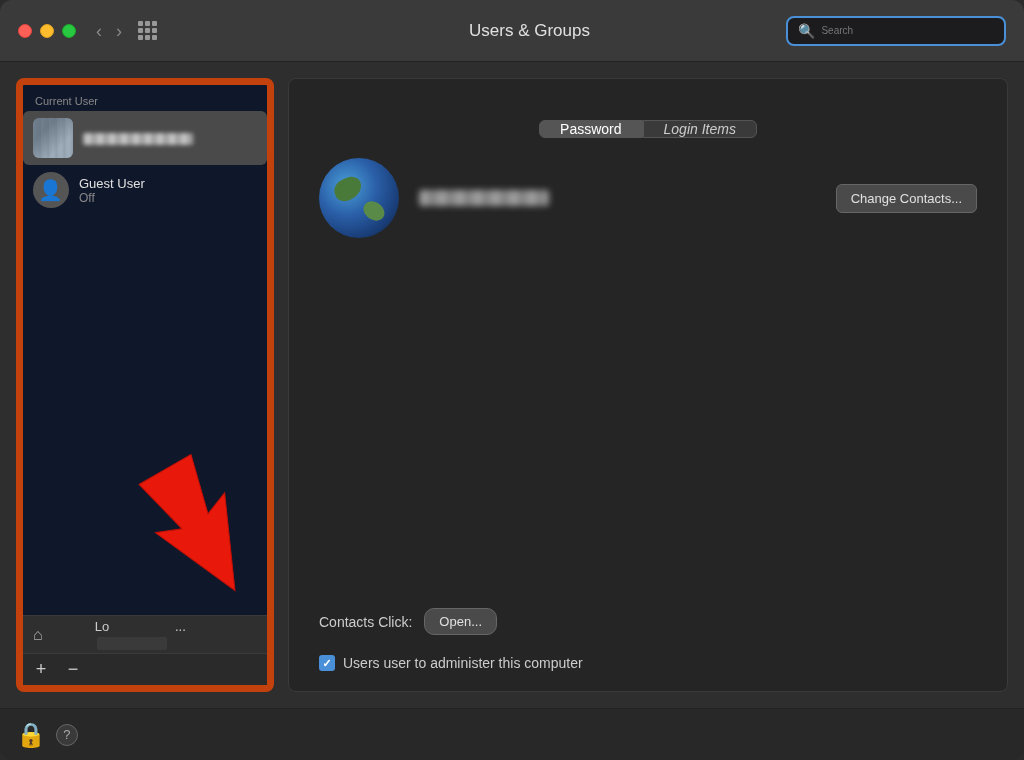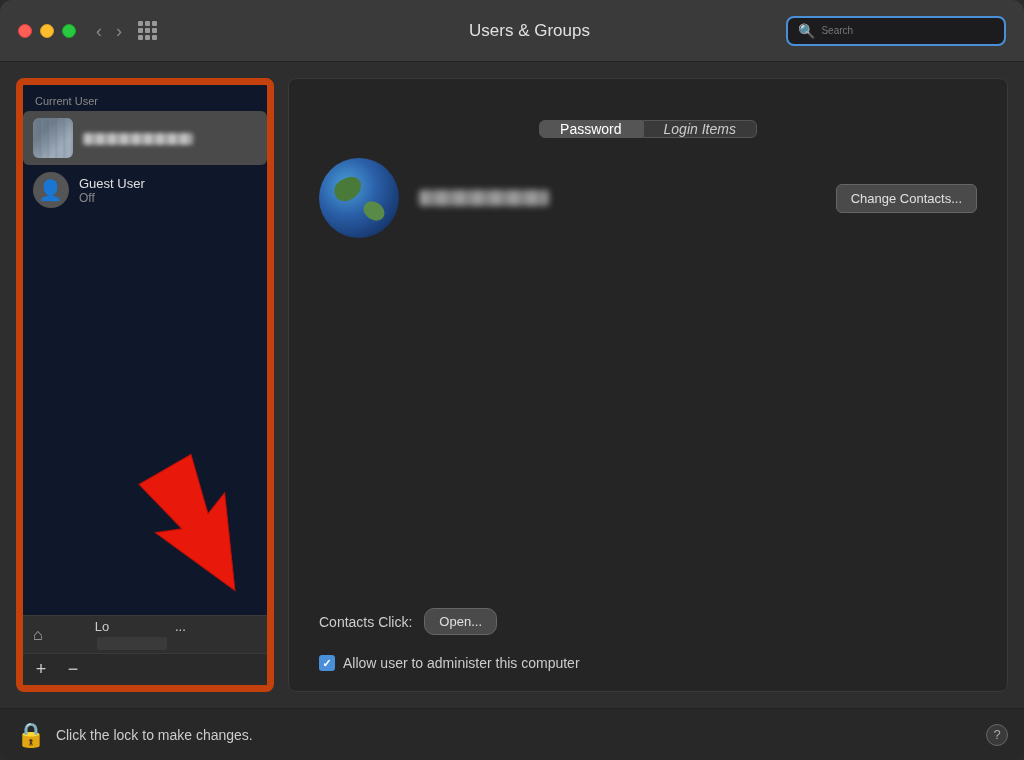--- a/index.html
+++ b/index.html
@@ -557,30 +557,29 @@
 
         <div class="contacts-row">
           <span class="contacts-label">Contacts Click:</span>
           <button class="open-btn">Open...</button>
         </div>
 
         <div class="admin-row">
           <div class="checkbox-wrap">
             <span class="checkbox-check">✓</span>
           </div>
-          <span class="admin-label">Allow user to administer this computer</span>
+          <span class="admin-label">Users user to administer this computer</span>
         </div>
 
       </div>
     </div>
   </div>
 
   <div class="bottom-bar">
     <span class="lock-icon">🔒</span>
-    <span class="lock-text">Click the lock to make changes.</span>
     <div class="help-btn">?</div>
   </div>
 
   <div class="arrow-overlay">
     <svg width="180" height="180" viewBox="0 0 180 180" xmlns="http://www.w3.org/2000/svg">
       <g transform="rotate(-30, 90, 90)">
 
         <polygon points="90,160 50,70 75,80 60,20 120,20 105,80 130,70" fill="#e8190a" stroke="#c01008" stroke-width="1"></polygon>
       </g>
     </svg>

